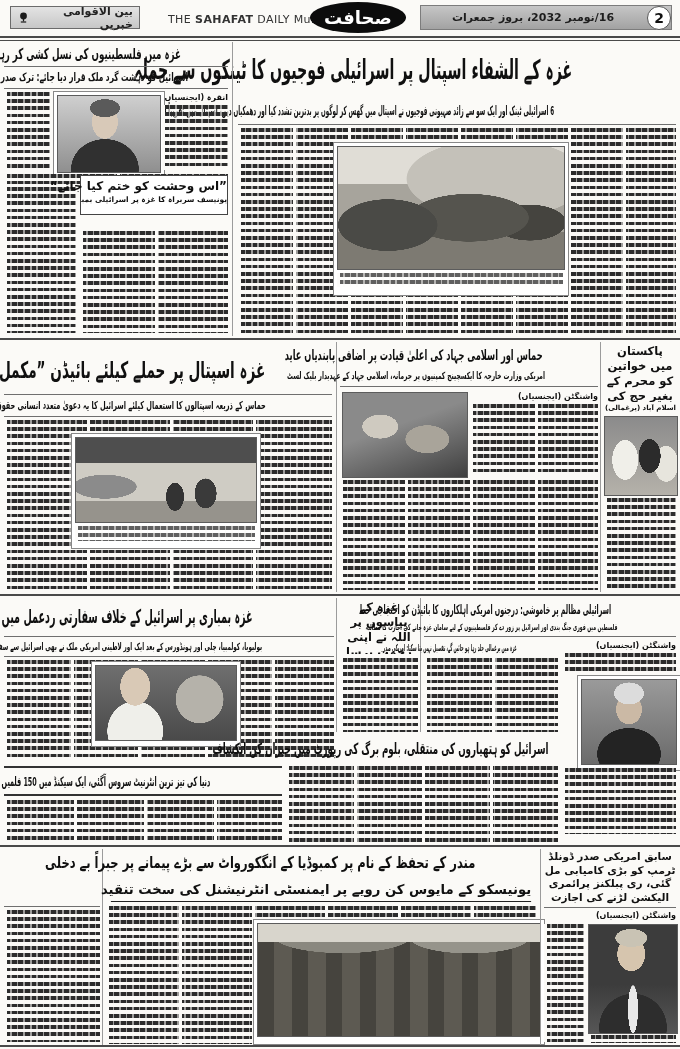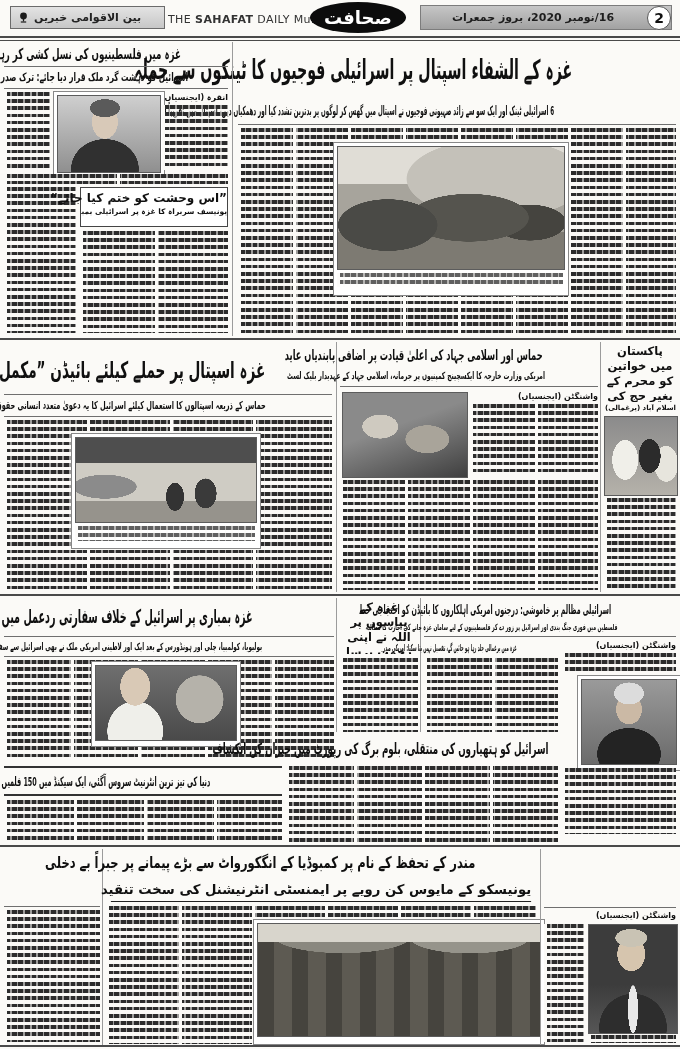--- a/index.html
+++ b/index.html
@@ -37,21 +37,21 @@
   #quote-box .q{font-size:12px;font-weight:bold;white-space:nowrap;}
   #quote-box .a{font-size:7.5px;font-weight:bold;margin-top:2px;white-space:nowrap;overflow:hidden;}
   #internet-box{border-top:2px solid #333;border-bottom:2px solid #333;display:flex;align-items:center;justify-content:center;box-sizing:border-box;}
   .undl{border-bottom:1.5px solid #222;padding-bottom:2px;}
 </style>
 </head>
 <body>
 
 <div id="page">
 
-  <div id="hdr-box" class="abs" style="left:10px;top:6px;width:155px;height:23px;">
+  <div id="hdr-box" class="abs" style="left:10px;top:6px;width:130px;height:23px;">
     <span style="display:inline-flex;">
       <svg width="13" height="13" viewBox="0 0 13 13">
           <circle cx="6.5" cy="5" r="3.4" fill="#1b1b1b"></circle>
           <rect x="5.9" y="8" width="1.2" height="2.4" fill="#1b1b1b"></rect>
           <rect x="3.8" y="10.4" width="5.4" height="1.2" fill="#1b1b1b"></rect>
         </svg>
     </span>
     <span class="lbl urdu">بین الاقوامی خبریں</span>
   </div>
 
@@ -59,21 +59,21 @@
     <span>THE</span>
     <b>SAHAFAT</b>
     <span>DAILY Mumbai</span>
   </div>
 
   <div id="logo" class="abs urdu" style="left:310px;top:2px;width:96px;height:31px;">
     <span>صحافت</span>
   </div>
 
   <div id="date-bar" class="abs" style="left:420px;top:5px;width:252px;height:25px;">
-    <span id="date-text" class="urdu">16/نومبر 2020، بروز جمعرات</span>
+    <span id="date-text" class="urdu">16/نومبر 2032، بروز جمعرات</span>
     <span id="page-circle">2</span>
   </div>
 
   <div class="abs hr2" style="left:0;top:36px;width:680px;"></div>
 
   <div class="abs urdu hl fit" style="left: 238px; top: 44px; width: 438px; height: 52px; line-height: 52px; font-size: 27px; transform: scaleX(0.526442); transform-origin: center center;">غزہ کے الشفاء اسپتال پر اسرائیلی فوجیوں کا ٹینکوں سے حملہ</div>
   <div class="abs urdu hl sub fit" style="left: 238px; top: 102px; width: 438px; height: 18px; line-height: 18px; font-size: 12.5px; transform: scaleX(0.443769); transform-origin: center center;">6 اسرائیلی ٹینک اور ایک سو سے زائد صہیونی فوجیوں نے اسپتال میں گھس کر لوگوں پر بدترین تشدد کیا اور دھمکیاں دیں، اسپتال میں تقریباً 2300 افراد موجود</div>
   <div class="abs hrule" style="left:238px;top:124px;width:438px;"></div>
   <div class="abs sim" style="left:238px;top:128px;width:438px;height:206px;--cw:55px;"></div>
 
@@ -96,21 +96,21 @@
     <div class="photo" style="width:102px;height:76px;background:
       radial-gradient(ellipse 15px 9px at 46% 16%, #5a5a5a 99%, transparent 100%),
       radial-gradient(ellipse 13px 17px at 46% 34%, #d8c9b8 99%, transparent 100%),
       radial-gradient(ellipse 34px 30px at 46% 96%, #303030 99%, transparent 100%),
       linear-gradient(180deg,#cfcfcf,#8f8f8f);"></div>
   </div>
   <div class="abs sim" style="left:4px;top:92px;width:46px;height:78px;--cw:2000px;"></div>
   <div class="abs sim" style="left:162px;top:105px;width:66px;height:65px;--cw:2000px;"></div>
   <div class="abs sim" style="left:4px;top:174px;width:224px;height:10px;--cw:113px;"></div>
   <div class="abs sim" style="left:4px;top:187px;width:72px;height:146px;--cw:2000px;"></div>
-  <div id="quote-box" class="abs" style="left:80px;top:187px;width:148px;height:40px;">
+  <div id="quote-box" class="abs" style="left:80px;top:175px;width:148px;height:40px;">
     <div class="q urdu">”اس وحشت کو ختم کیا جائے“</div>
     <div class="a urdu">یونیسف سربراہ کا غزہ پر اسرائیلی بمباری پر بیان</div>
   </div>
   <div class="abs sim" style="left:80px;top:231px;width:148px;height:102px;--cw:75px;"></div>
   <div class="abs vrule" style="left:232px;top:42px;height:294px;"></div>
 
   <div class="abs hrule" style="left:0;top:338px;width:680px;height:2px;background:#4a4a4a;"></div>
 
   <div class="abs urdu hl fit" style="left: 4px; top: 350px; width: 328px; height: 40px; line-height: 40px; font-size: 23px; transform: scaleX(0.593128); transform-origin: center center;">غزہ اسپتال پر حملے کیلئے بائیڈن ”مکمل ذمہ دار“</div>
   <div class="abs hrule" style="left:4px;top:394px;width:328px;"></div>
@@ -203,20 +203,21 @@
   <div class="abs sim" style="left:106px;top:906px;width:430px;height:138px;--cw:73px;"></div>
   <div class="abs pwrap" style="left:254px;top:920px;width:284px;height:118px;">
     <div class="photo" style="width:282px;height:112px;background:
       linear-gradient(180deg,#d8d5cc 0 16%, transparent 16%),
       radial-gradient(ellipse 70px 18px at 30% 10%, #8a887f 99%, transparent 100%),
       radial-gradient(ellipse 60px 16px at 75% 12%, #96948b 99%, transparent 100%),
       repeating-linear-gradient(90deg,#46443e 0 16px, #5d5a52 16px 34px);"></div>
   </div>
   <div class="abs vrule" style="left:540px;top:849px;height:196px;"></div>
 
+  <div class="abs urdu hlw" style="left:544px;top:850px;width:132px;height:54px;font-size:10.5px;">سابق امریکی صدر ڈونلڈ ٹرمپ کو بڑی کامیابی مل گئی، ری پبلکنز پرائمری الیکشن لڑنے کی اجازت</div>
   <div class="abs hrule" style="left:544px;top:907px;width:132px;"></div>
   <div class="abs urdu dateline" style="left:544px;top:911px;width:132px;">واشنگٹن (ایجنسیاں)</div>
   <div class="abs sim" style="left:544px;top:924px;width:40px;height:118px;--cw:2000px;"></div>
   <div class="abs photo" style="left:588px;top:924px;width:88px;height:108px;background:
       radial-gradient(ellipse 16px 9px at 48% 12%, #c9c3b4 99%, transparent 100%),
       radial-gradient(ellipse 14px 17px at 48% 27%, #d6c5ae 99%, transparent 100%),
       radial-gradient(ellipse 5px 24px at 50% 78%, #e8e8e8 99%, transparent 100%),
       radial-gradient(ellipse 34px 34px at 50% 95%, #2d2d2d 99%, transparent 100%),
       linear-gradient(180deg,#3c3c3c 0 55%, #565656 100%);"></div>
   <div class="abs sim" style="left:588px;top:1035px;width:88px;height:8px;--cw:2000px;"></div>

